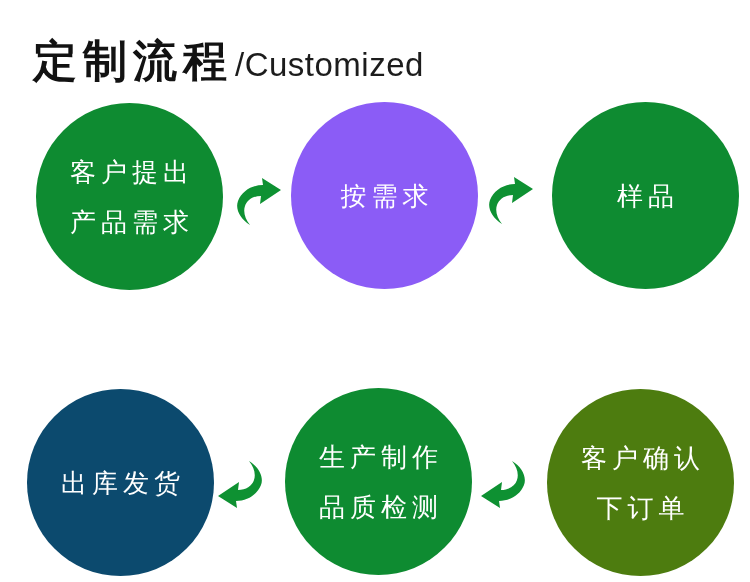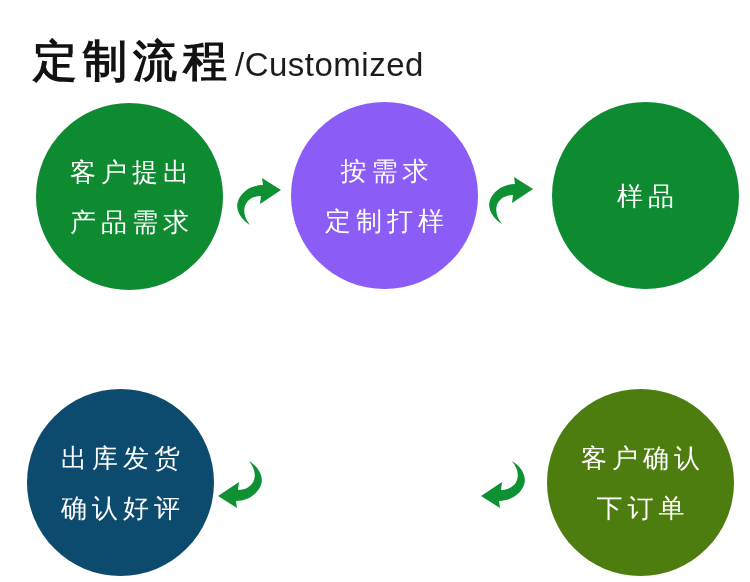--- a/index.html
+++ b/index.html
@@ -99,44 +99,46 @@
   </div>
 
   <div class="arrow arrow-right a1">
     <svg viewBox="0 0 48 48" xmlns="http://www.w3.org/2000/svg" aria-hidden="true">
       <path class="arrow-path" fill="#0e9132" d="M 16 48 C 6 42, 1 32, 4 24 C 8 14, 18 8, 29 8 L 28 1 L 47 13 L 26 27 L 27 19 C 19 19, 13 23, 11 29 C 9 35, 11 42, 16 48 Z"></path>
     </svg>
   </div>
 
   <div class="circle c2" style="background: #8b5cf6; color: rgb(255, 255, 255);">
     <span class="step-line">按需求</span>
-    <span class="step-line">定制打样</span>
   </div>
 
   <div class="arrow arrow-right a2">
     <svg viewBox="0 0 48 48" xmlns="http://www.w3.org/2000/svg" aria-hidden="true">
       <path class="arrow-path" fill="#0e9132" d="M 16 48 C 6 42, 1 32, 4 24 C 8 14, 18 8, 29 8 L 28 1 L 47 13 L 26 27 L 27 19 C 19 19, 13 23, 11 29 C 9 35, 11 42, 16 48 Z"></path>
     </svg>
   </div>
 
   <div class="circle c3" style="background: rgb(14, 139, 49); color: rgb(255, 255, 255);">
     <span class="step-line">样品</span>
   </div>
 
   <div class="circle c4" style="background: #0c4a6e; color: rgb(255, 255, 255);">
     <span class="step-line">出库发货</span>
-    <span class="step-line">确认好评</span>
   </div>
 
   <div class="arrow arrow-left a3">
     <svg viewBox="0 0 48 48" xmlns="http://www.w3.org/2000/svg" aria-hidden="true">
       <path class="arrow-path" fill="#0e9132" d="M 16 48 C 6 42, 1 32, 4 24 C 8 14, 18 8, 29 8 L 28 1 L 47 13 L 26 27 L 27 19 C 19 19, 13 23, 11 29 C 9 35, 11 42, 16 48 Z"></path>
     </svg>
   </div>
 
+  <div class="circle c5" style="background: rgb(14, 139, 49); color: rgb(255, 255, 255);">
+    <span class="step-line">生产制作</span>
+    <span class="step-line">品质检测</span>
+  </div>
 
   <div class="arrow arrow-left a4">
     <svg viewBox="0 0 48 48" xmlns="http://www.w3.org/2000/svg" aria-hidden="true">
       <path class="arrow-path" fill="#0e9132" d="M 16 48 C 6 42, 1 32, 4 24 C 8 14, 18 8, 29 8 L 28 1 L 47 13 L 26 27 L 27 19 C 19 19, 13 23, 11 29 C 9 35, 11 42, 16 48 Z"></path>
     </svg>
   </div>
 
   <div class="circle c6" style="background: #4d7c0f; color: rgb(255, 255, 255);">
     <span class="step-line">客户确认</span>
     <span class="step-line">下订单</span>

